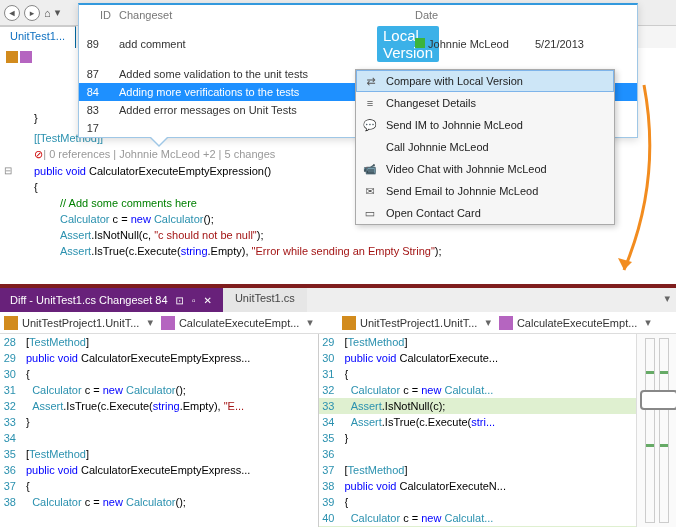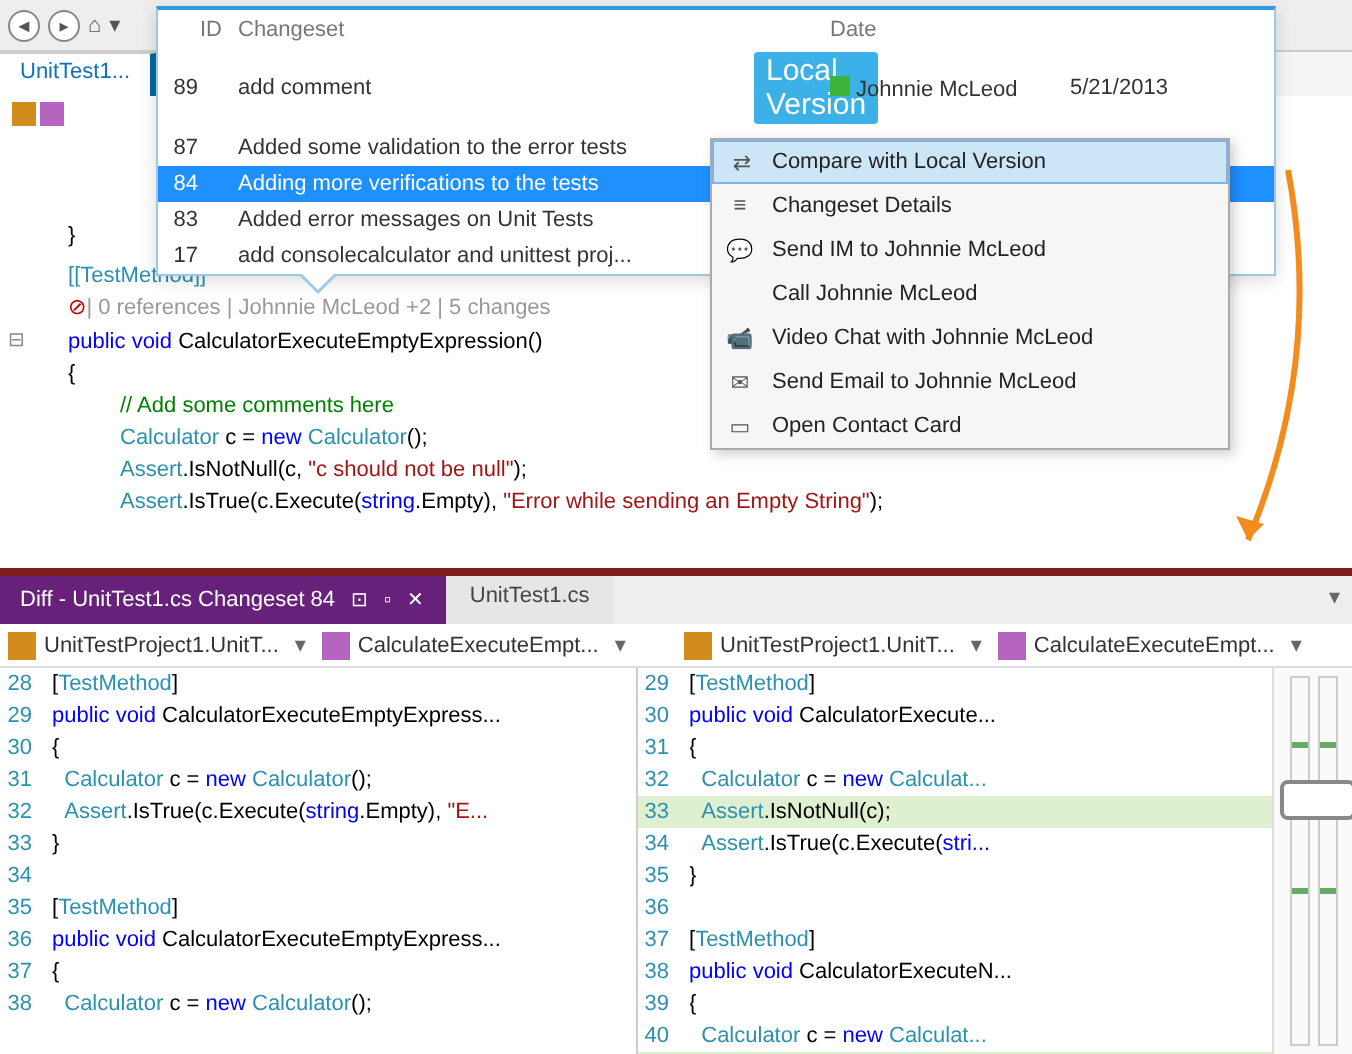--- a/index.html
+++ b/index.html
@@ -2,21 +2,21 @@
 <html><head>
 <meta charset="utf-8">
 <style>
 * { margin: 0; padding: 0; box-sizing: border-box; font-family: 'Segoe UI', Tahoma, sans-serif; font-size: 11px; }
 body { width: 676px; height: 527px; background: #fff; overflow: hidden; position: relative; }
 
 .topbar { height: 26px; background: #eee; border-bottom: 1px solid #ccc; display: flex; align-items: center; padding: 0 4px; gap: 4px; }
 .topbar .circ { width: 16px; height: 16px; border-radius: 50%; background: #fff; border: 1px solid #888; display: flex; align-items: center; justify-content: center; font-size: 9px; color: #555; }
 
 .filetab-row { height: 22px; background: #f5f5f5; display: flex; align-items: stretch; }
-.filetab { padding: 3px 10px; background: #fff; border-top: 1px solid #ccc; border-right: 6px solid #0369a1; color: #0e70c0; font-size: 11px; }
+.filetab { padding: 3px 10px; background: #fff; border-top: 1px solid #ccc; border-right: 1px solid #0369a1; color: #0e70c0; font-size: 11px; }
 
 .mini-toolbar { height: 18px; display: flex; align-items: center; gap: 2px; padding: 0 6px; }
 .mini-toolbar span { width: 14px; height: 14px; display: inline-flex; align-items: center; justify-content: center; font-size: 10px; color: #666; }
 
 .history-popup { position: absolute; top: 3px; left: 78px; width: 560px; background: #fff; border: 1px solid #9fc7e6; border-top: 2px solid #3399dd; box-shadow: 0 2px 8px rgba(0,0,0,.15); z-index: 10; }
 .history-head { display: grid; grid-template-columns: 36px 258px 38px 120px 90px; padding: 4px 4px 2px; color: #777; font-size: 11px; }
 .history-row { display: grid; grid-template-columns: 36px 258px 38px 120px 90px; padding: 3px 4px; align-items: center; color: #333; }
 .history-row.sel { background: #1e90ff; color: #fff; }
 .history-row .id { text-align: right; padding-right: 20px; color: inherit; }
 .lv-badge { background: #3bb1e8; color: #fff; font-size: 15px; padding: 1px 6px; border-radius: 2px; display: inline-block; }
@@ -112,42 +112,41 @@
   <div id="history-rows">
       <div class="history-row">
         <div class="id">89</div>
         <div>add comment</div>
     <div><span class="lv-badge">Local Version</span></div>
     <div><span class="auth-sq"></span> Johnnie McLeod</div>
     <div>5/21/2013</div>
       </div>
       <div class="history-row">
         <div class="id">87</div>
-        <div>Added some validation to the error tests</div>
+        <div>Added some validation to the unit tests</div>
     <div></div>
     <div></div>
     <div>5/21/2013</div>
       </div>
       <div class="history-row sel">
         <div class="id">84</div>
         <div>Adding more verifications to the tests</div>
     <div></div>
     <div></div>
     <div>5/17/2013</div>
       </div>
       <div class="history-row">
         <div class="id">83</div>
         <div>Added error messages on Unit Tests</div>
     <div></div>
     <div></div>
     <div>5/17/2013</div>
       </div>
       <div class="history-row">
         <div class="id">17</div>
-        <div>add consolecalculator and unittest proj...</div>
     <div></div>
     <div></div>
     <div>4/26/2013</div>
       </div>
     </div>
   <div class="speech-tip"></div>
 </div>
 
 <div class="ctx-menu">
   <div id="ctx-items">

